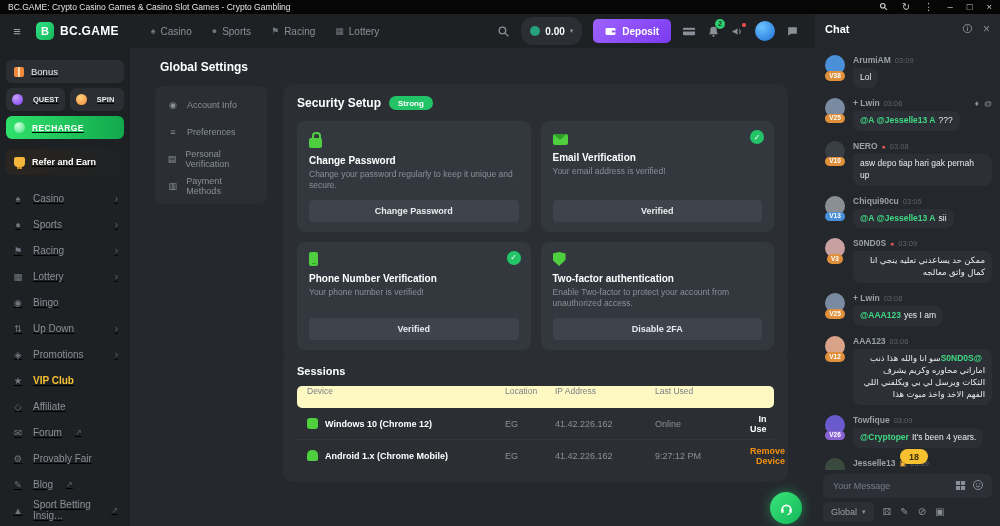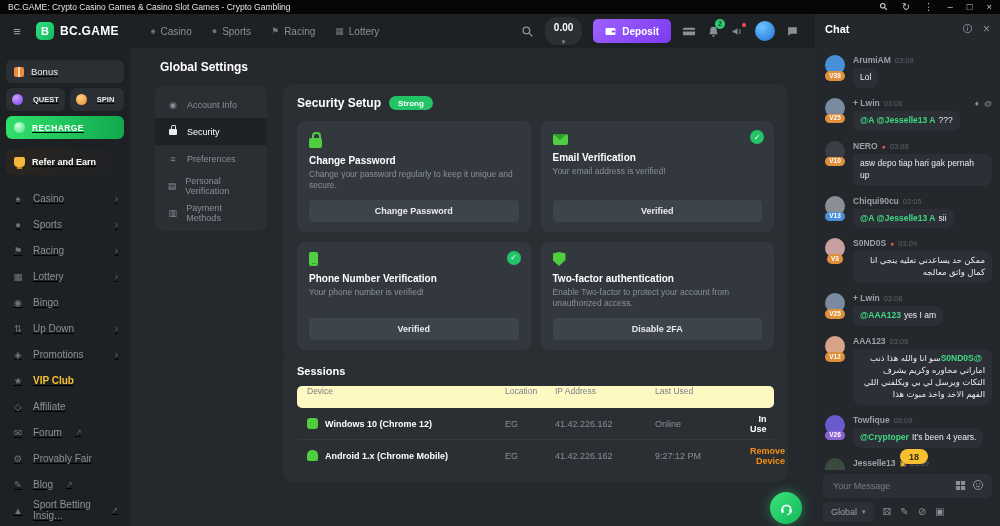--- a/index.html
+++ b/index.html
@@ -17,21 +17,21 @@
   .hamburger{color:#9aa0a6;font-size:13px;width:18px;text-align:center;}
   .logo{display:flex;align-items:center;gap:6px;}
   .logo-mark{width:18px;height:18px;border-radius:5px;background:linear-gradient(135deg,#2fe084,#14b85a);
              color:#fff;font-weight:bold;font-size:11px;display:flex;align-items:center;justify-content:center;}
   .logo-text{color:#fff;font-weight:bold;font-size:12px;letter-spacing:.3px;}
   .header-nav{display:flex;gap:20px;margin-left:22px;}
   .nav-item{display:flex;align-items:center;gap:5px;color:#8a9097;font-size:10px;}
   .nav-ic{font-size:9px;color:#6f757c;}
   .header-right{margin-left:auto;display:flex;align-items:center;gap:11px;}
   .balance-pill{display:flex;align-items:center;gap:5px;background:#2b2f34;border-radius:12px;height:28px;
-                padding:0 9px;color:#fff;font-size:10px;font-weight:bold;flex-direction:column;}
+                padding:0 9px;color:#fff;font-size:10px;font-weight:bold;}
   .coin{width:10px;height:10px;border-radius:50%;background:#26a17b;display:inline-block;}
   .caret{color:#8a9097;font-size:7px;}
   .deposit-btn{display:flex;align-items:center;gap:6px;background:linear-gradient(135deg,#9d62ff,#7c3bf0);
                color:#fff;font-size:10px;font-weight:bold;height:24px;padding:8px 12px;border-radius:5px;border:none;}
   .hicon{position:relative;display:flex;align-items:center;}
   .badge-green{position:absolute;top:-6px;right:-5px;background:#2ecc71;color:#14331f;font-size:6.5px;
                font-weight:bold;width:10px;height:10px;border-radius:50%;display:flex;align-items:center;justify-content:center;}
   .dot-red{position:absolute;top:-2px;right:-2px;width:4px;height:4px;border-radius:50%;background:#ff4d4d;}
   .avatar-header{width:20px;height:20px;border-radius:50%;background:radial-gradient(circle at 35% 30%,#6cc4ff,#1d6fd6);}
   
@@ -363,24 +363,20 @@
   <div class="main">
     <div class="page-title">Global Settings</div>
 
     <div class="settings-menu">
 
         <div class="set-item">
           <span class="set-ic"><span>◉</span></span>
           <span>Account Info</span>
         </div>
 
-        <div class="set-item active">
-          <span class="set-ic"><span class="mini-lock"></span></span>
-          <span>Security</span>
-        </div>
 
         <div class="set-item">
           <span class="set-ic"><span>≡</span></span>
           <span>Preferences</span>
         </div>
 
         <div class="set-item">
           <span class="set-ic"><span>▤</span></span>
           <span>Personal Verification</span>
         </div>

